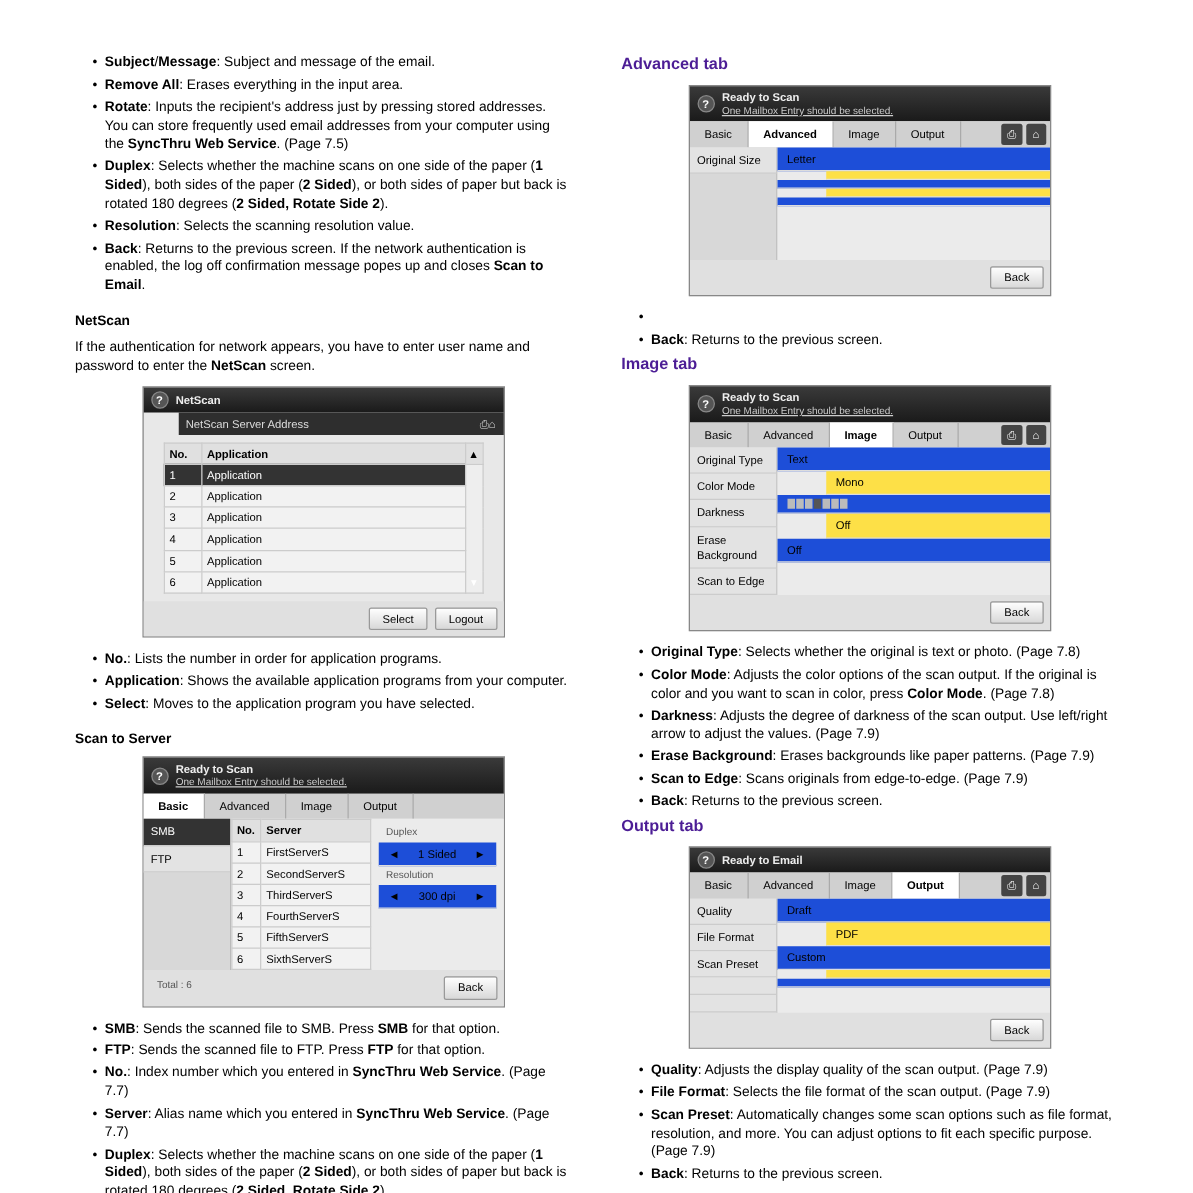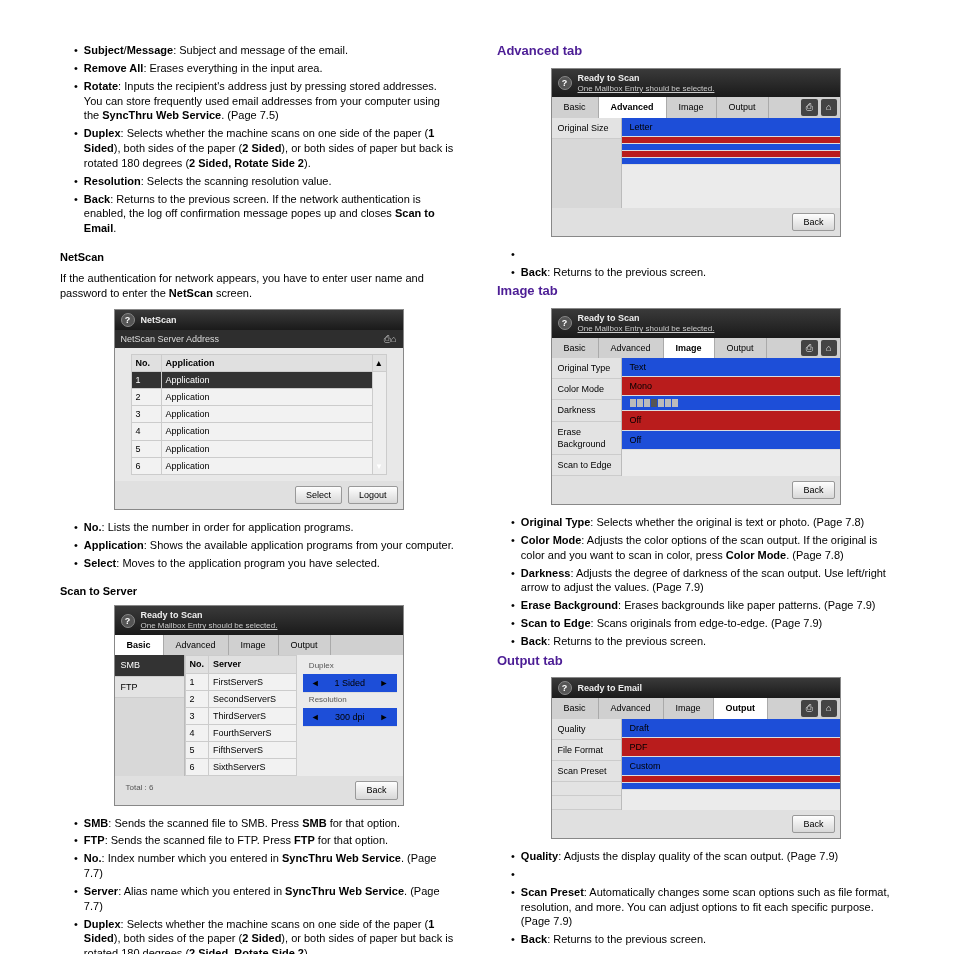--- a/index.html
+++ b/index.html
@@ -12,33 +12,33 @@
   .bold { font-weight: bold; }
   .h3 { font-weight: bold; margin: 14px 0 6px 0; font-size: 11px; }
   .h2-blue { color: #4c1d95; font-weight: bold; font-size: 13px; margin: 2px 0 8px 0; }
   .para { margin: 4px 0 8px 0; }
   .center { display: flex; justify-content: center; margin: 6px 0 10px 0; }
 
   
   .dlg { border: 1px solid #888; width: 290px; background: #e8e8e8; font-size: 9px; }
   .dlg .titlebar { background: linear-gradient(#3a3a3a,#1a1a1a); color: #eee; padding: 3px 6px; display: flex; align-items: center; gap: 6px; }
   .dlg .titlebar .sub { font-size: 8px; color: #ccc; text-decoration: underline; }
-  .dlg .subbar { background: #2e2e2e; color: #ddd; padding: 3px 6px; display: flex; align-items: center; justify-content: space-between; }
+  .dlg .subbar { background: #2e2e2e; color: #ddd; padding: 3px 6px; display: flex; align-items: center; justify-content: space-between; margin-left: 28px; }
   .dlg .tabs { display: flex; background: #d0d0d0; align-items: center; }
   .dlg .tabs .tab { padding: 4px 12px; border-right: 1px solid #aaa; cursor: default; }
   .dlg .tabs .tab.active { background: #fff; font-weight: bold; }
   .dlg .tabs .spacer { flex: 1; }
   .dlg .tabs .tool { background: #444; color: #fff; padding: 2px 5px; margin-right: 3px; border-radius: 2px; }
   .dlg .body { display: flex; min-height: 90px; }
   .dlg .side { width: 70px; background: #d8d8d8; border-right: 1px solid #bbb; }
   .dlg .side .srow { padding: 4px 6px; border-bottom: 1px solid #ccc; background: #e3e3e3; }
   .dlg .side .srow.sel { background: #333; color: #fff; }
   .dlg .main { flex: 1; background: #ebebeb; }
   .dlg .main .row { padding: 3px 8px; border-bottom: 1px solid #ddd; background: #1d4ed8; display:flex; justify-content:space-between; align-items:center; }
-  .dlg .main .row.alt { background: #b91c1c; }
+  .dlg .main .row.alt { background: #fde047; margin-left: 39px; }
   .dlg .footer { display: flex; justify-content: flex-end; padding: 5px; gap: 6px; background: #e0e0e0; }
   .dlg .btn { background: linear-gradient(#fefefe,#d8d8d8); border: 1px solid #999; padding: 2px 10px; border-radius: 2px; font-size: 9px; }
   .qmark { display:inline-flex; width:14px; height:14px; border:1px solid #888; border-radius:50%; background:#555; color:#fff; align-items:center; justify-content:center; font-size:9px; font-weight:bold; }
 
   .dlg .table { width: 100%; border-collapse: collapse; }
   .dlg .table th, .dlg .table td { border: 1px solid #ccc; padding: 2px 4px; text-align: left; background: #f2f2f2; }
   .dlg .table th { background: #e0e0e0; }
   .dlg .table tr.sel td { background: #333; color: #fff; }
 
   .mini { font-size: 8px; color: #555; padding: 2px 6px; }
@@ -443,20 +443,21 @@
           </div>
       </div>
     </div>
     <div id="out-items">
         <div class="bullet-item">
           <span class="dot">•</span>
           <span class="text"><span class="bold">Quality</span>: Adjusts the display quality of the scan output. (Page 7.9)</span>
         </div>
         <div class="bullet-item">
           <span class="dot">•</span>
+          <span class="text"><span class="bold">File Format</span>: Selects the file format of the scan output. (Page 7.9)</span>
         </div>
         <div class="bullet-item">
           <span class="dot">•</span>
           <span class="text"><span class="bold">Scan Preset</span>: Automatically changes some scan options such as file format, resolution, and more. You can adjust options to fit each specific purpose. (Page 7.9)</span>
         </div>
         <div class="bullet-item">
           <span class="dot">•</span>
           <span class="text"><span class="bold">Back</span>: Returns to the previous screen.</span>
         </div>
       </div>

